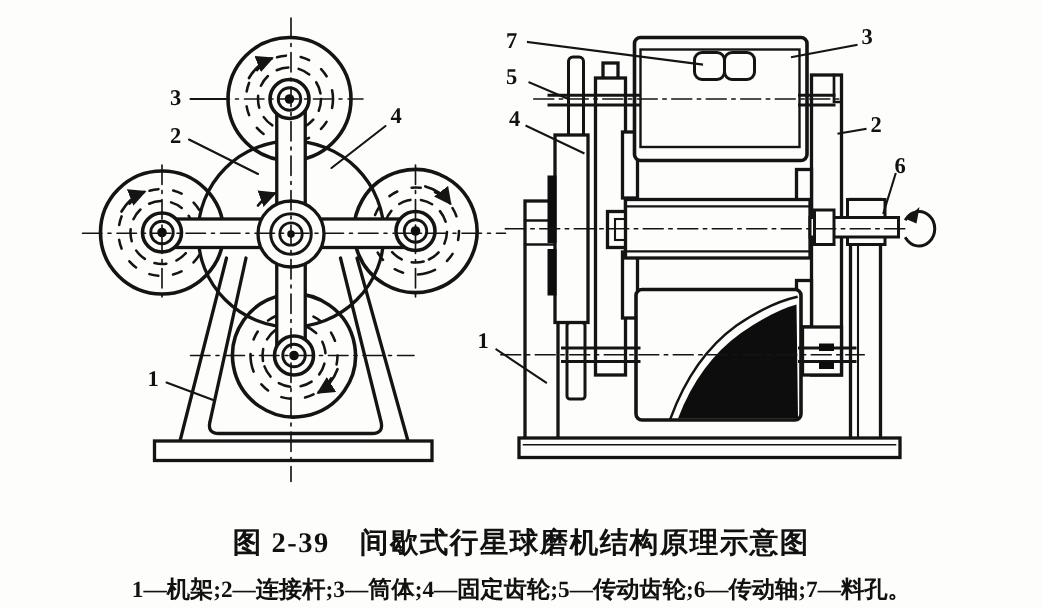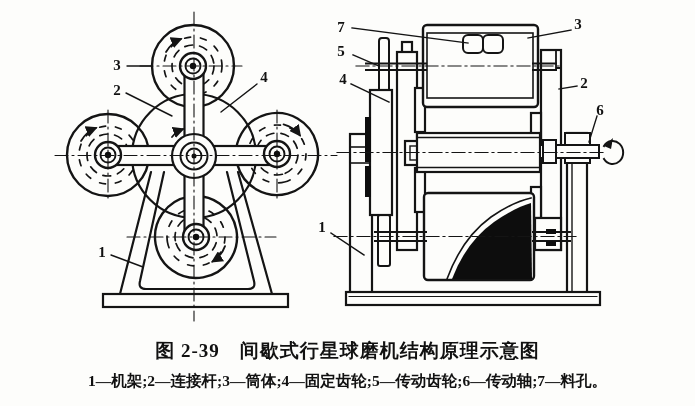--- a/index.html
+++ b/index.html
@@ -2,21 +2,21 @@
 <html><head>
 <meta charset="utf-8">
 <style>
   html,body{margin:0;padding:0;background:#f6f6f4;}
   .page{
     position:relative;width:695px;height:406px;background:#fdfdfb;
     font-family:"Liberation Serif","DejaVu Serif",serif;color:#111;
     overflow:hidden;
   }
   svg{display:block;}
-  .caption{position:absolute;left:0;top:334px;width:695px;text-align:center;}
+  .caption{position:absolute;left:0;top:346px;width:695px;text-align:center;}
   .caption-title{font-size:19px;font-weight:bold;letter-spacing:1px;line-height:1.2;margin-top:6px;}
   .caption-legend{font-size:15.5px;font-weight:bold;letter-spacing:0px;margin-top:8px;white-space:nowrap;}
   .co{font:bold 15px "Liberation Serif",serif;fill:#111;}
 </style>
 </head>
 <body>
 
 <div class="page">
 <svg width="695" height="330" viewBox="0 0 695 330">
   <defs>

